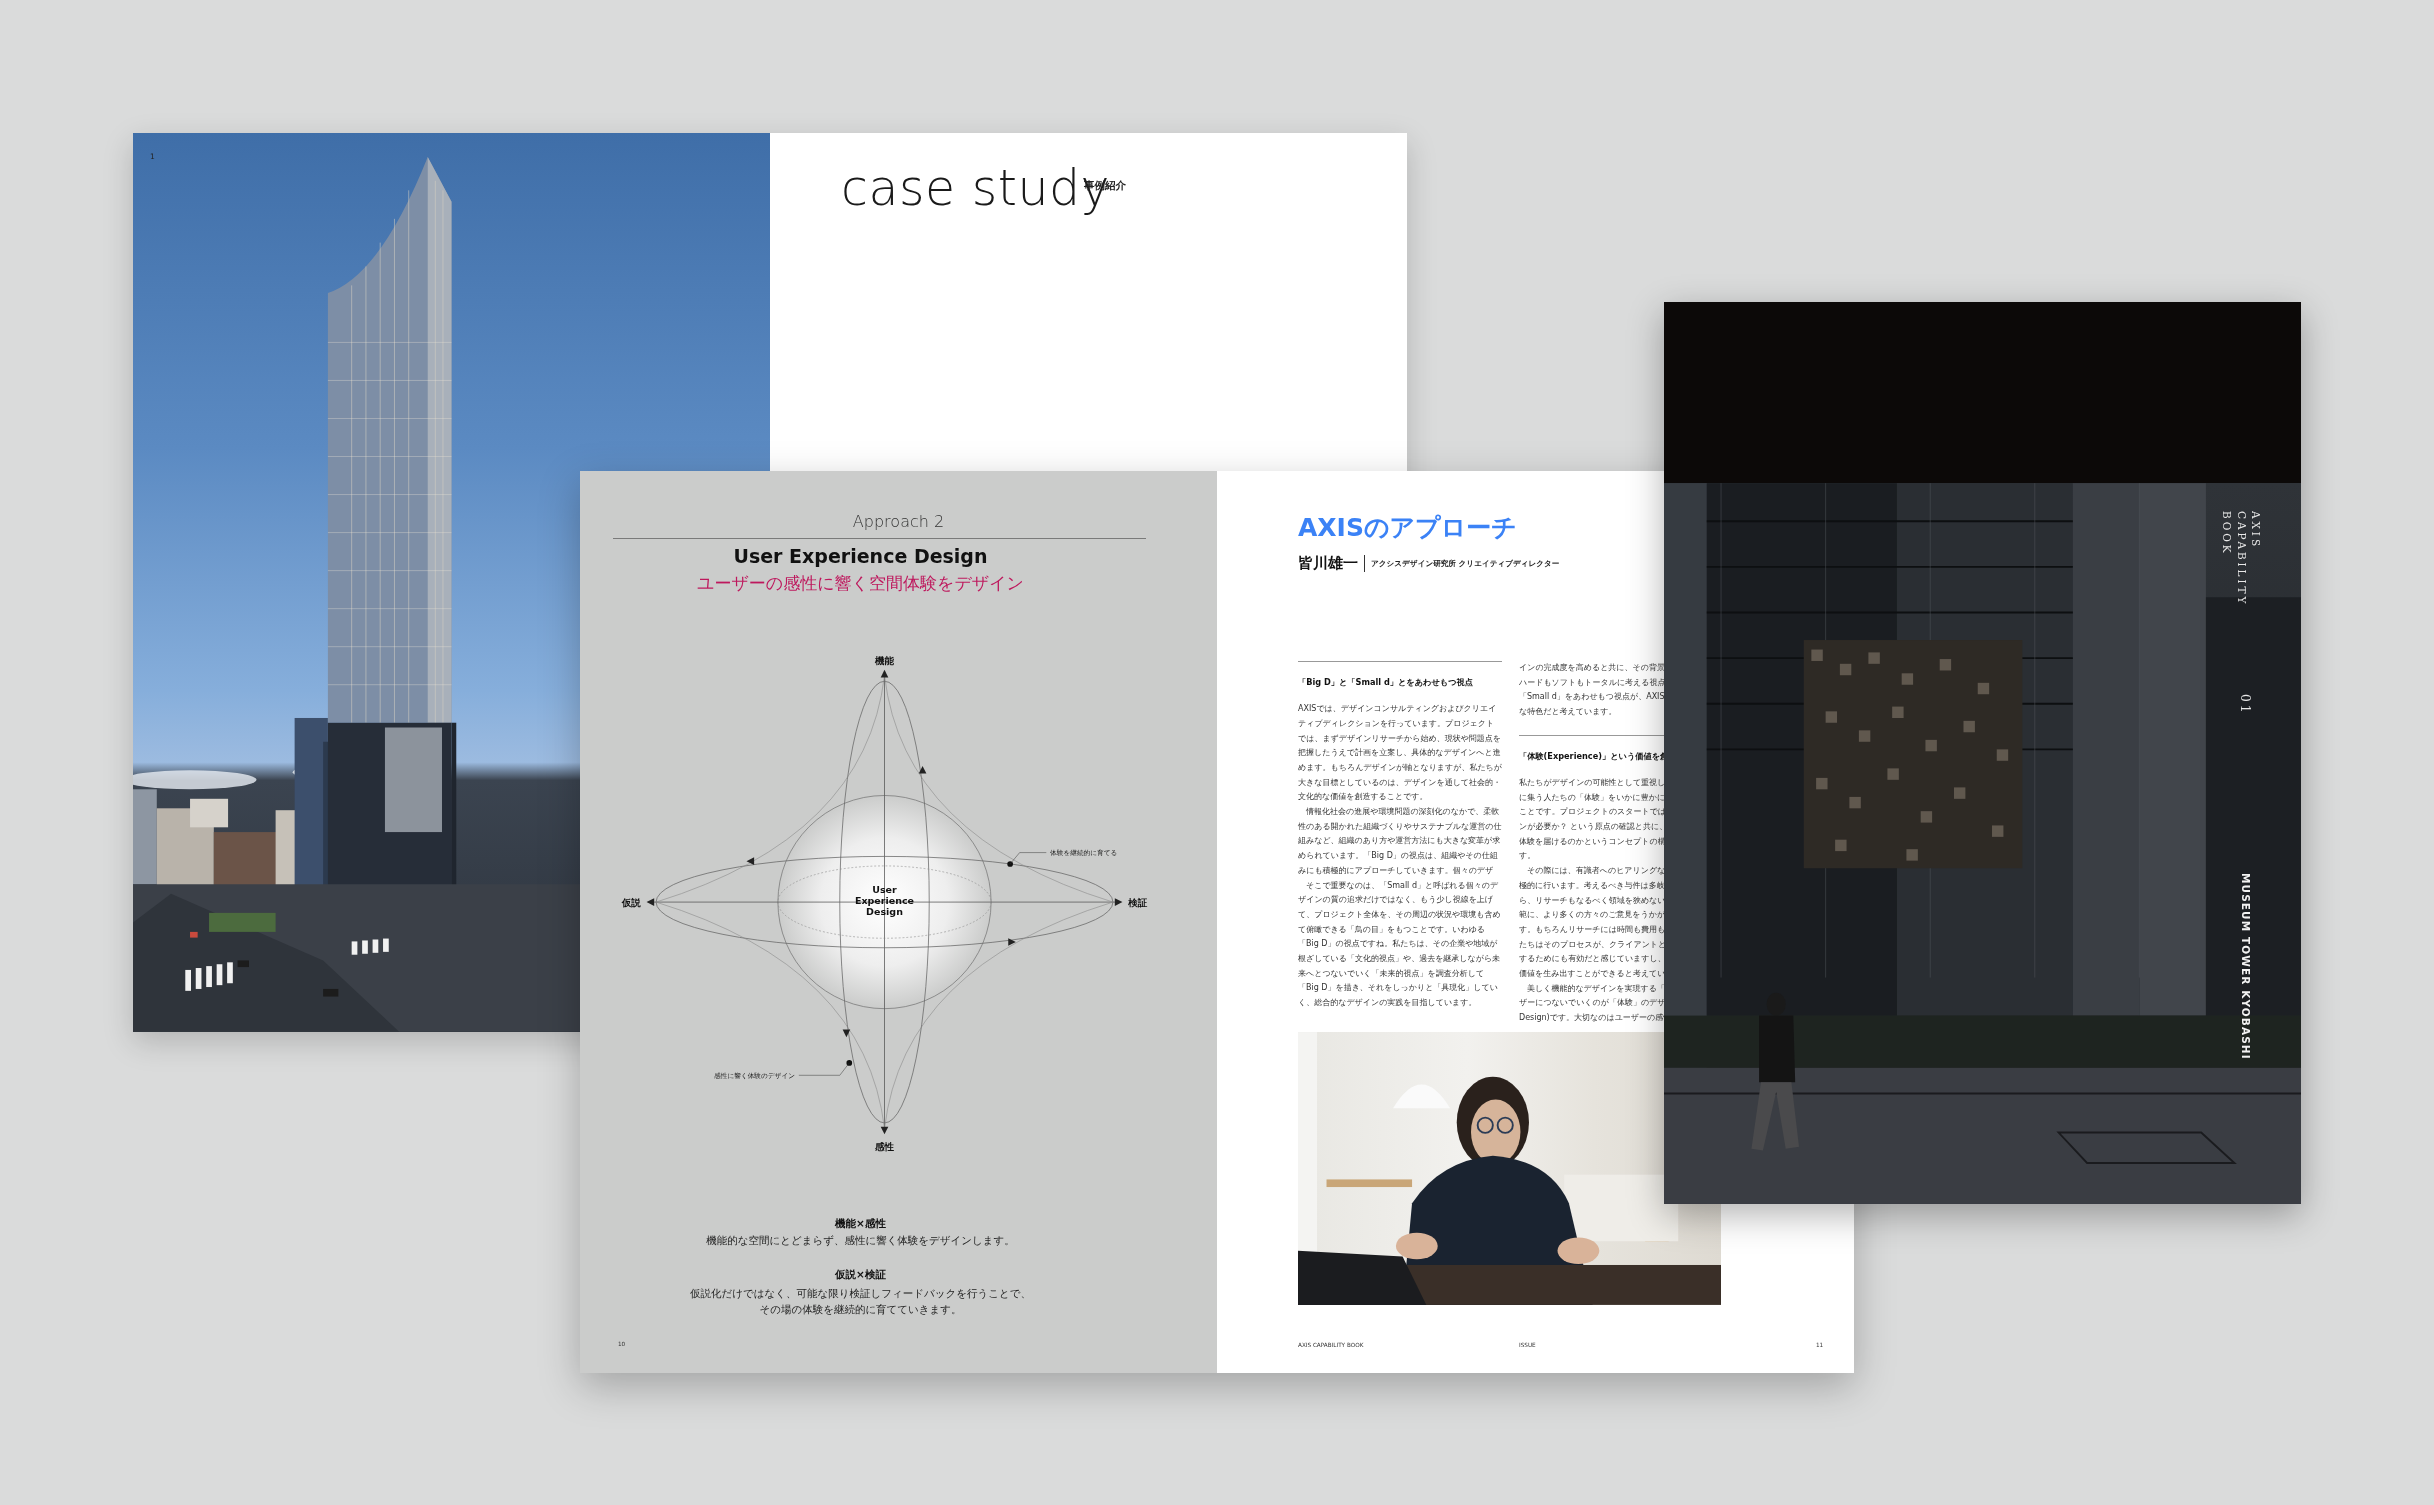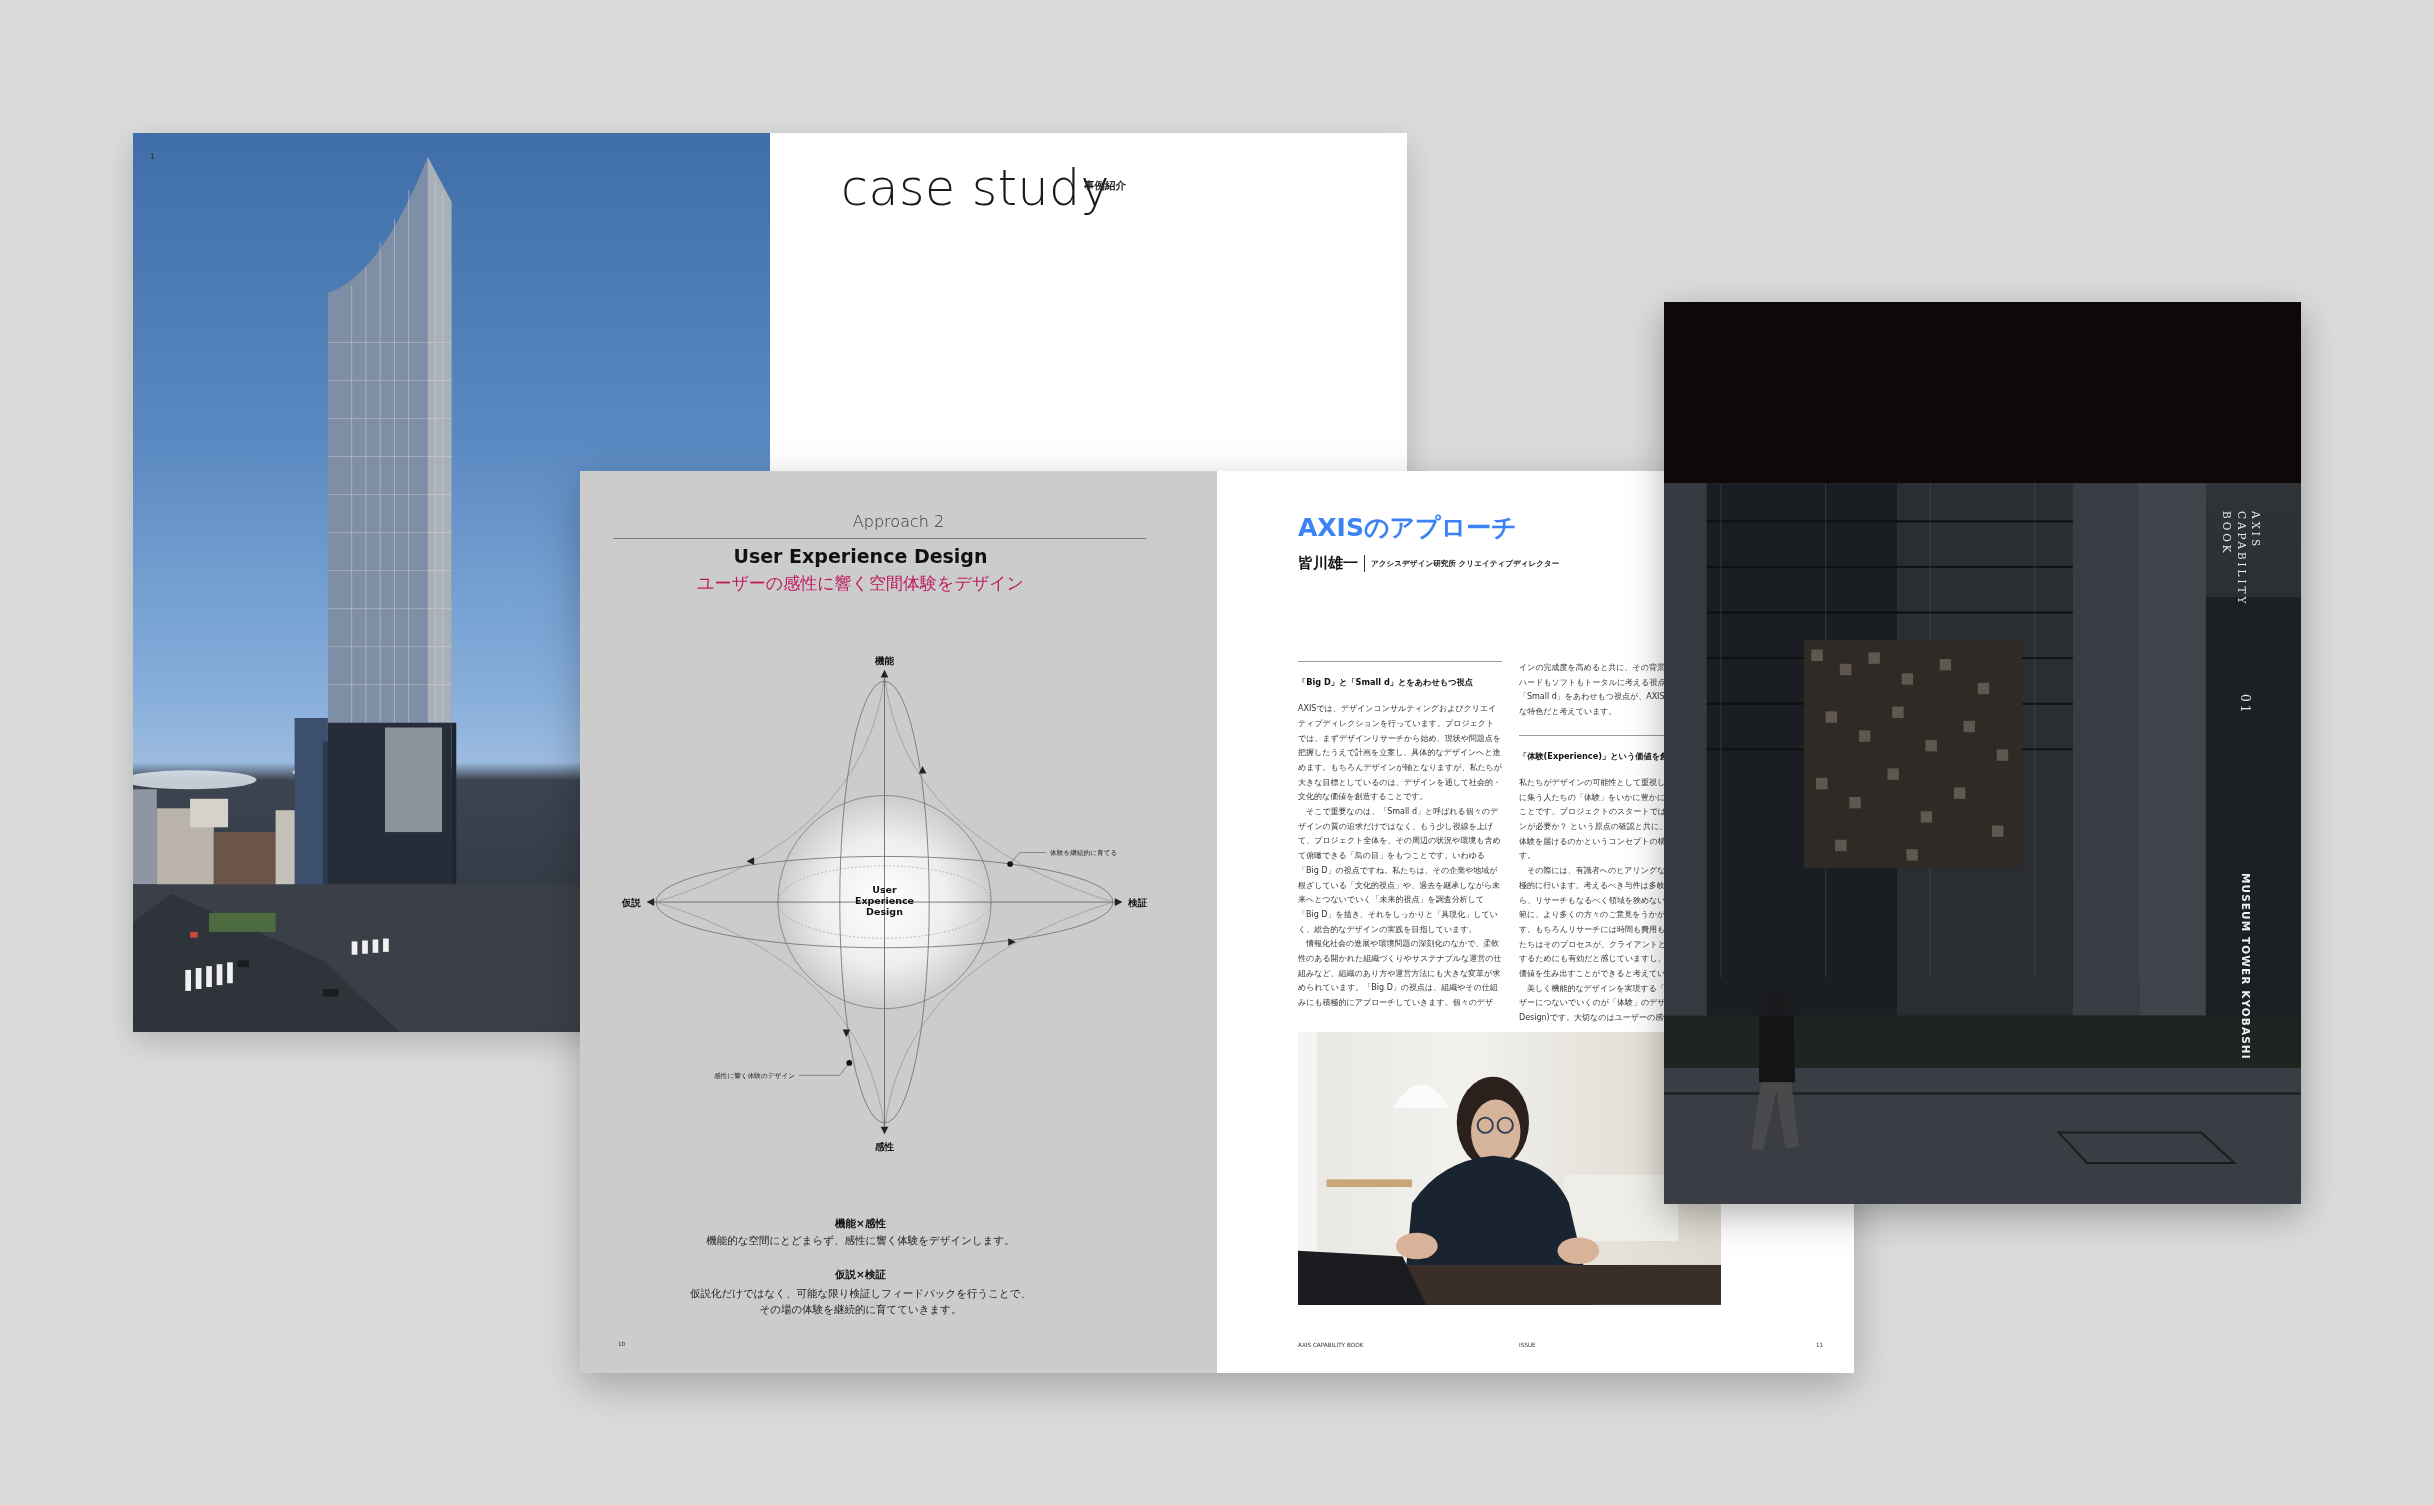--- a/index.html
+++ b/index.html
@@ -203,22 +203,22 @@
 
   <div id="mid-right" class="abs">
     <div id="axis-heading" class="abs">AXISのアプローチ</div>
     <div id="author-name" class="abs">皆川雄一</div>
     <div id="author-sep" class="abs"></div>
     <div id="author-role" class="abs">アクシスデザイン研究所 クリエイティブディレクター</div>
 
     <div id="col1" class="abs col">
       <h4>「Big D」と「Small d」とをあわせもつ視点</h4>
       <p>AXISでは、デザインコンサルティングおよびクリエイティブディレクションを行っています。プロジェクトでは、まずデザインリサーチから始め、現状や問題点を把握したうえで計画を立案し、具体的なデザインへと進めます。もちろんデザインが軸となりますが、私たちが大きな目標としているのは、デザインを通して社会的・文化的な価値を創造することです。</p>
+      <p class="ind">情報化社会の進展や環境問題の深刻化のなかで、柔軟性のある開かれた組織づくりやサステナブルな運営の仕組みなど、組織のあり方や運営方法にも大きな変革が求められています。「Big D」の視点は、組織やその仕組みにも積極的にアプローチしていきます。個々のデザ</p>
       <p class="ind">そこで重要なのは、「Small d」と呼ばれる個々のデザインの質の追求だけではなく、もう少し視線を上げて、プロジェクト全体を、その周辺の状況や環境も含めて俯瞰できる「鳥の目」をもつことです。いわゆる「Big D」の視点ですね。私たちは、その企業や地域が根ざしている「文化的視点」や、過去を継承しながら未来へとつないでいく「未来的視点」を調査分析して「Big D」を描き、それをしっかりと「具現化」していく、総合的なデザインの実践を目指しています。</p>
-      <p class="ind">情報化社会の進展や環境問題の深刻化のなかで、柔軟性のある開かれた組織づくりやサステナブルな運営の仕組みなど、組織のあり方や運営方法にも大きな変革が求められています。「Big D」の視点は、組織やその仕組みにも積極的にアプローチしていきます。個々のデザ</p>
     </div>
 
     <div id="col2" class="abs col">
       <p style="margin-bottom:15px;">インの完成度を高めると共に、その背景も含めたうえで、ハードもソフトもトータルに考える視点。「Big D」と「Small d」をあわせもつ視点が、AXISのアプローチの大きな特色だと考えています。</p>
       <h4>「体験(Experience)」という価値を創る</h4>
       <p>私たちがデザインの可能性として重視しているのは、そこに集う人たちの「体験」をいかに豊かにできるのかということです。プロジェクトのスタートでは、なぜこのデザインが必要か？ という原点の確認と共に、誰に、どのような体験を届けるのかというコンセプトの構築に力を注ぎます。</p>
       <p class="ind">その際には、有識者へのヒアリングなどのリサーチも積極的に行います。考えるべき与件は多岐にわたりますから、リサーチもなるべく領域を狭めないで、できるだけ広範に、より多くの方々のご意見をうかがうようにしています。もちろんリサーチには時間も費用もかかりますが、私たちはそのプロセスが、クライアントとコンセプトを共有するためにも有効だと感じていますし、だからこそ新しい価値を生み出すことができると考えています。</p>
       <p class="ind">美しく機能的なデザインを実現する「Small d」を、ユーザーにつないでいくのが「体験」のデザイン(Experience Design)です。大切なのはユーザーの感性</p>
     </div>
 

